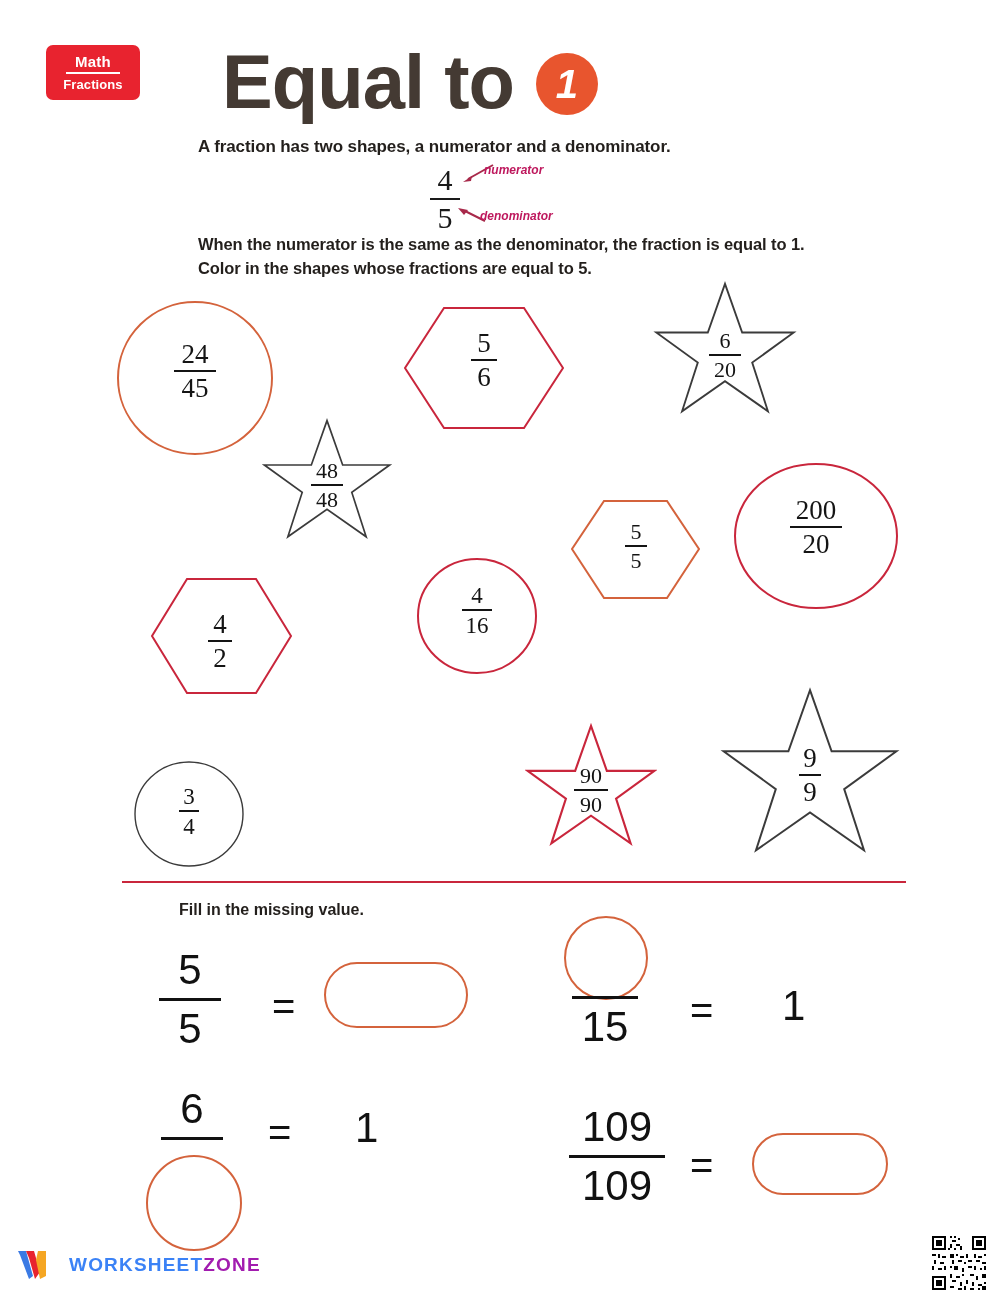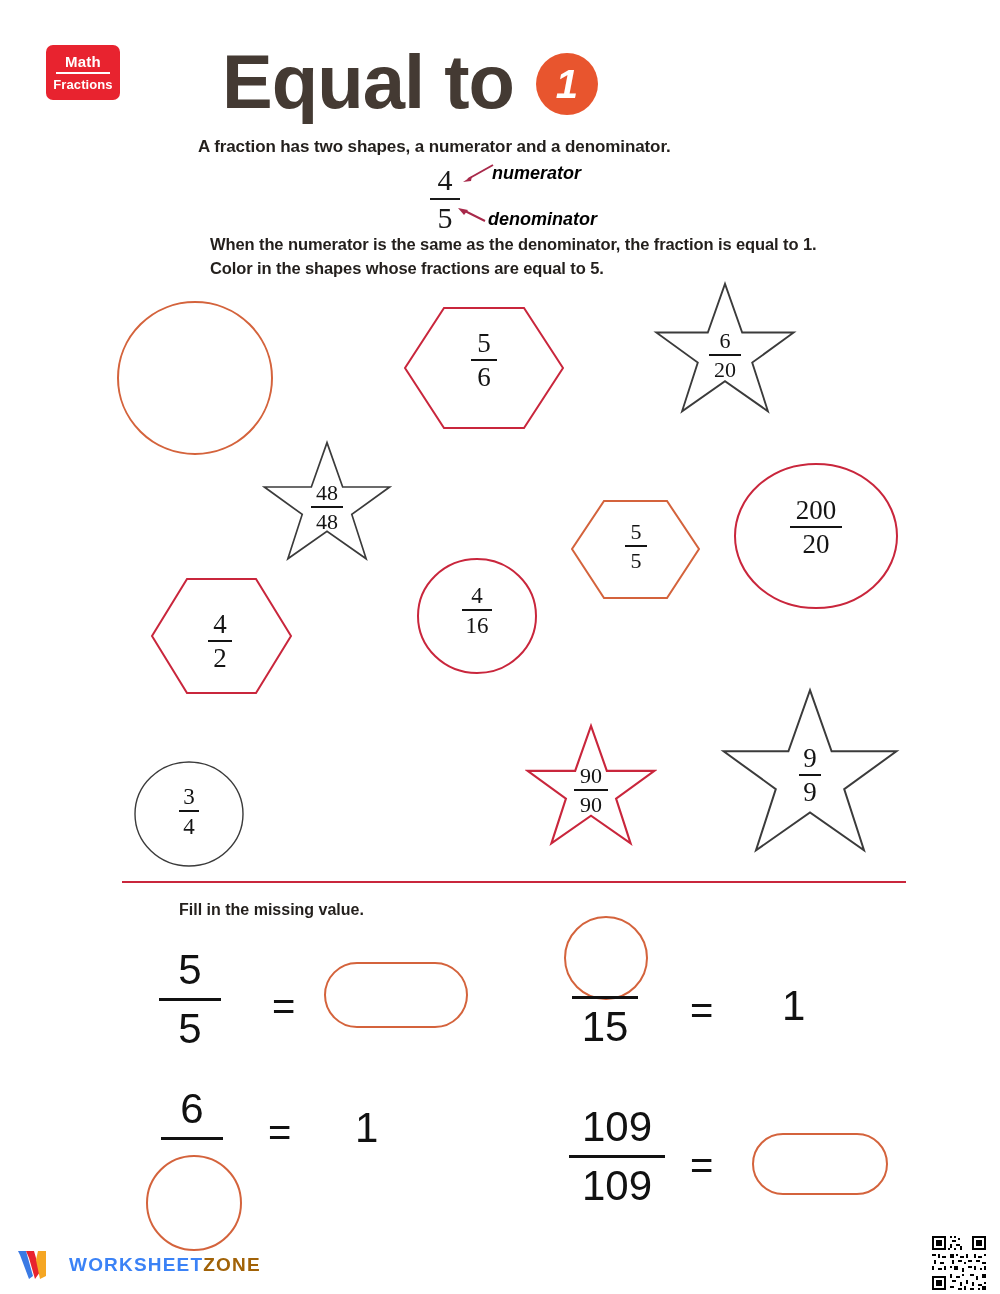--- a/index.html
+++ b/index.html
@@ -17,21 +17,21 @@
     height: 1294px;
     background: #ffffff;
     overflow: hidden;
   }
 
   
   .badge {
     position: absolute;
     left: 46px;
     top: 45px;
-    width: 74px;
+    width: 94px;
     height: 55px;
     background: #e8232f;
     border-radius: 7px;
     display: flex;
     flex-direction: column;
     align-items: center;
     justify-content: center;
     color: #ffffff;
   }
   .badge-top {
@@ -98,21 +98,20 @@
   }
   .intro2 {
     position: absolute;
     left: 198px;
     top: 232px;
     font-size: 16.5px;
     font-weight: bold;
     color: #231f1c;
     line-height: 24px;
     letter-spacing: -0.1px;
-    margin-left: 12px;
   }
 
   
   .example {
     position: absolute;
     left: 425px;
     top: 164px;
     width: 40px;
     text-align: center;
     color: #1a1a1a;
@@ -123,26 +122,25 @@
     font-family: "Liberation Serif", serif;
   }
   .example .bar {
     width: 30px;
     height: 2px;
     background: #1a1a1a;
     margin: 2px auto;
   }
   .lbl {
     position: absolute;
-    font-size: 18px;
+    font-size: 12px;
     font-style: italic;
     font-weight: bold;
-    color: #000000;
+    color: #be185d;
     white-space: nowrap;
-    margin-left: 8px;
   }
   .lbl-num { left: 484px; top: 163px; }
   .lbl-den { left: 480px; top: 209px; }
   .arrow-svg { position: absolute; }
 
   
   .shapes-layer {
     position: absolute;
     left: 0; top: 0;
     width: 1000px; height: 1294px;
@@ -244,21 +242,21 @@
     display: flex;
     align-items: center;
   }
   .logo-mark { margin-right: 9px; }
   .logo-text {
     font-size: 19px;
     font-weight: bold;
     letter-spacing: 1.2px;
   }
   .logo-text .w { color: #3b82f6; }
-  .logo-text .z { color: #a16207; margin-top: 20px; }
+  .logo-text .z { color: #a21caf; margin-top: 20px; }
 
   .scan-text {
     position: absolute;
     right: 82px;
     top: 1246px;
     font-size: 21px;
     color: #1a1a1a;
     letter-spacing: -0.2px;
   }
   .qr {
@@ -310,20 +308,25 @@
     <div>When the numerator is the same as the denominator, the fraction is equal to 1.</div>
     <div>Color in the shapes whose fractions are equal to 5.</div>
   </div>
 
   <div class="shapes-layer">
 
     <div class="shape-wrap" style="left:116px; top:300px;">
       <svg width="158" height="156" viewBox="0 0 158 156">
         <ellipse cx="79" cy="78" rx="77" ry="76" fill="none" stroke="#d4633c" stroke-width="2"></ellipse>
       </svg>
+      <div class="frac" style="left:37px; top:40px; width:84px;">
+        <span class="n">24</span>
+        <span class="fbar" style="width:42px;"></span>
+        <span class="d">45</span>
+      </div>
     </div>
 
     <div class="shape-wrap" style="left:403px; top:306px;">
       <svg width="162" height="124" viewBox="0 0 162 124">
         <polygon points="41,2 121,2 160,62 121,122 41,122 2,62" fill="none" stroke="#c9263c" stroke-width="2"></polygon>
       </svg>
       <div class="frac" style="left:39px; top:23px; width:84px;">
         <span class="n">5</span>
         <span class="fbar" style="width:26px;"></span>
         <span class="d">6</span>
@@ -334,21 +337,21 @@
       <svg width="148" height="136" viewBox="0 0 100 95">
         <polygon points="50,2 62,36 98,36 69,57 80,91 50,70 20,91 31,57 2,36 38,36" fill="none" stroke="#3b3b3b" stroke-width="1.3"></polygon>
       </svg>
       <div class="frac" style="left:34px; top:48px; width:80px;">
         <span class="n" style="font-size:22px; line-height:24px;">6</span>
         <span class="fbar" style="width:32px;"></span>
         <span class="d" style="font-size:22px; line-height:24px;">20</span>
       </div>
     </div>
 
-    <div class="shape-wrap" style="left:260px; top:440px;">
+    <div class="shape-wrap" style="left:260px; top:418px;">
       <svg width="134" height="124" viewBox="0 0 100 95">
         <polygon points="50,2 62,36 98,36 69,57 80,91 50,70 20,91 31,57 2,36 38,36" fill="none" stroke="#3b3b3b" stroke-width="1.3"></polygon>
       </svg>
       <div class="frac" style="left:27px; top:41px; width:80px;">
         <span class="n" style="font-size:22px; line-height:24px;">48</span>
         <span class="fbar" style="width:32px;"></span>
         <span class="d" style="font-size:22px; line-height:24px;">48</span>
       </div>
     </div>
 

